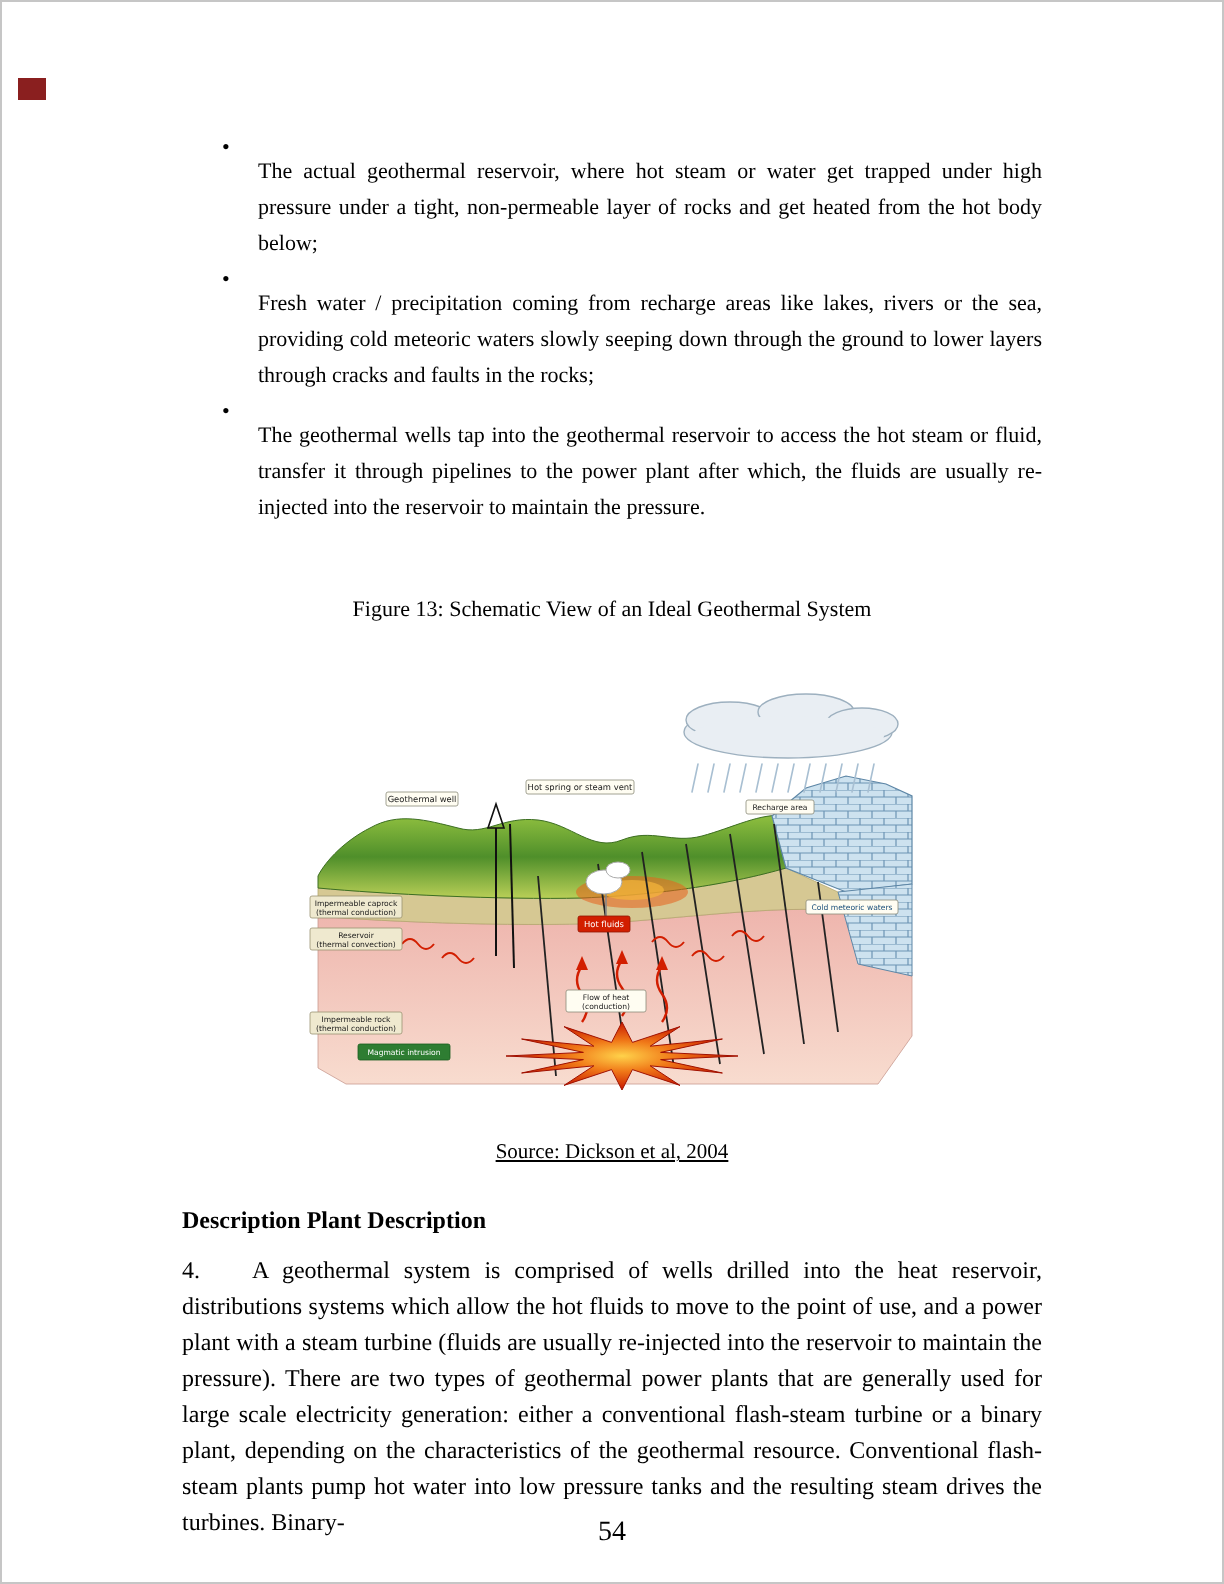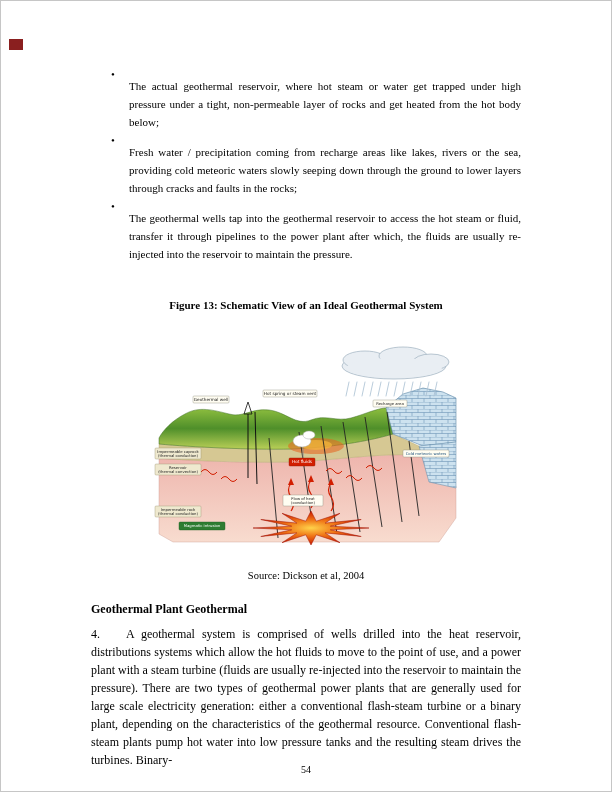--- a/index.html
+++ b/index.html
@@ -10,28 +10,28 @@
     overflow:hidden;
   }
   .corner-mark { position:absolute; left:8px; top:38px; width:14px; height:11px; background:#8a1f1f; }
   .content { position:absolute; left:90px; right:90px; top:64px; }
 
   .bullets { margin:0; padding:0; list-style:none; }
   .bullet { display:flex; font-size:11px; line-height:18px; }
   .bullet .marker { flex:none; width:18px; padding-left:20px; }
   .bullet .text { flex:1; text-align:justify;margin-top:12px; }
 
-  .caption { margin:33px 0 0; text-align:center; font-weight:bold; font-size:11px; line-height:18px; }
+  .caption { margin:33px 0 0; text-align:center; font-weight:normal; font-size:11px; line-height:18px; }
   .figure-wrap { margin-top:32px; text-align:center; }
   .figure-wrap svg { display:inline-block; }
-  .source { margin:13px 0 0; text-align:center; font-size:10.5px; line-height:16px; }
+  .source { margin:13px 0 0; text-align:center; font-size:10.5px; line-height:16px;text-decoration:underline; }
   .heading { margin:16px 0 0; font-size:12px; font-weight:bold; line-height:18px; }
   .para { margin:7px 0 0; font-size:12px; line-height:18px; text-align:justify; }
   .tab { display:inline-block; width:26px; }
-  .footer { position:absolute; bottom:16px; left:0; right:0; text-align:center; font-size:10px; }
+  .footer { position:absolute; bottom:16px; left:0; right:0; text-align:center; font-size:14px; }
 
   
   svg text { font-family:"DejaVu Sans", sans-serif; font-size:4.2px; text-anchor:middle; fill:#1a1a1a; }
   svg text.s { font-size:3.8px; }
   svg text.w { fill:#ffffff; }
   svg text.b { fill:#1b4f7a; }
   .lbl { fill:#fffdf2; stroke:#8c8c7a; stroke-width:0.4; }
   .lbl2 { fill:#efe9cf; stroke:#9a9372; stroke-width:0.4; }
   .fault { stroke:#222; stroke-width:0.9; }
   .well { stroke:#111; stroke-width:1; }
@@ -184,20 +184,20 @@
         </g>
         <g>
           <rect x="28" y="176" width="46" height="8" rx="1" fill="#2e7d32" stroke="#1b5e20" stroke-width="0.4"></rect>
           <text x="51" y="181.4" class="w s">Magmatic intrusion</text>
         </g>
       </svg>
     </div>
 
     <p class="source">Source: Dickson et al, 2004</p>
 
-    <h2 class="heading">Geothermal Plant Geothermal</h2>
+    <h2 class="heading">Description Plant Description</h2>
 
     <p class="para"><span>4.</span><span class="tab"></span><span>A geothermal system is comprised of wells drilled into the heat reservoir, distributions systems which allow the hot fluids to move to the point of use, and a power plant with a steam turbine (fluids are usually re-injected into the reservoir to maintain the pressure). There are two types of geothermal power plants that are generally used for large scale electricity generation: either a conventional flash-steam turbine or a binary plant, depending on the characteristics of the geothermal resource. Conventional flash-steam plants pump hot water into low pressure tanks and the resulting steam drives the turbines. Binary-</span></p>
 
   </div>
 
   <div class="footer">54</div>
 </div>
 
 </body></html>

